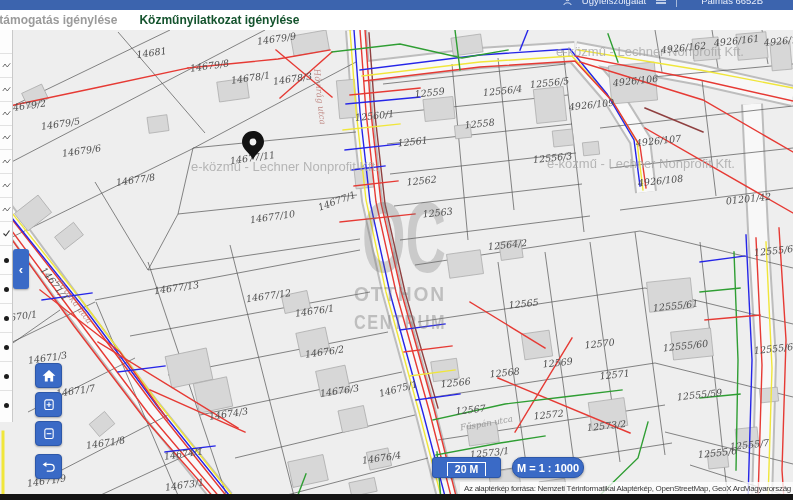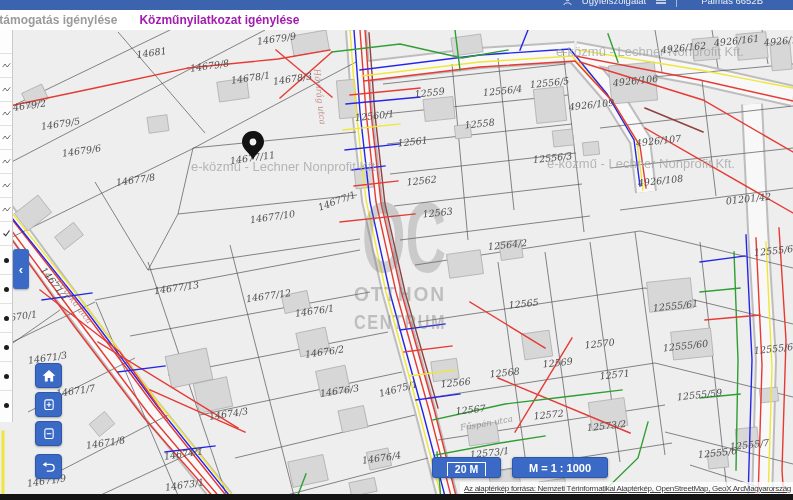--- a/index.html
+++ b/index.html
@@ -7,21 +7,21 @@
     font-family:"Liberation Sans",sans-serif;background:#efefef;}
   
   .topbar{position:absolute;top:0;left:0;right:0;height:18px;background:#3c64ae;z-index:30;overflow:hidden;}
   .topbar-inner{position:absolute;top:-9px;right:22px;height:18px;display:flex;align-items:center;
     gap:10px;color:#e8eefb;font-size:9.5px;}
   .tb-divider{width:1px;height:14px;background:rgba(255,255,255,.55);}
   .tb-user{margin-left:14px;margin-right:8px;}
   
   .navbar{position:absolute;top:10px;left:0;right:0;height:20px;background:#ffffff;z-index:30;
     display:flex;align-items:center;gap:22px;padding-left:0;}
-  .nav-item{font-size:12px;font-weight:600;color:#a21caf;white-space:nowrap;cursor:pointer;}
+  .nav-item{font-size:12px;font-weight:600;color:#14532d;white-space:nowrap;cursor:pointer;}
   .nav-item.disabled{color:#9b9b9b;margin-left:-14px;}
   
   #map-svg{position:absolute;top:0;left:0;z-index:1;}
   .bld{fill:#d7d7d7;stroke:#a8a8a8;stroke-width:.7;}
   .parcel{stroke:#585858;stroke-width:.8;fill:none;opacity:.9;}
   .lbl-parcel{font:italic 9.5px "DejaVu Serif",serif;fill:#4f4f4f;text-anchor:middle;}
   .lbl-street{font:italic 8.5px "DejaVu Serif",serif;fill:#b5736d;opacity:.8;text-anchor:middle;}
   .lbl-street2{font:italic 8.5px "DejaVu Serif",serif;fill:#8f8f8f;opacity:.85;text-anchor:middle;}
   .wm-lechner{font:13px "Liberation Sans",sans-serif;fill:#a7a7a7;opacity:.8;text-anchor:middle;}
   .wm-logo{font:bold 100px "Liberation Sans",sans-serif;fill:#6e6e6e;opacity:.28;text-anchor:middle;}
@@ -39,28 +39,28 @@
   
   .map-btn{position:absolute;left:35px;width:27px;height:25px;background:#3a6ac6;border:1px solid #2d57a8;
     border-radius:4px;z-index:11;display:flex;align-items:center;justify-content:center;cursor:pointer;
     box-shadow:0 1px 2px rgba(0,0,0,.3);box-sizing:border-box;}
   #home-btn{top:363px;} #zoomin-btn{top:392px;} #zoomout-btn{top:421px;} #undo-btn{top:454px;}
   
   .status-btn{position:absolute;top:457px;height:21px;background:#3a6ac6;border:1px solid #2d57a8;
     border-radius:3px;z-index:12;display:flex;align-items:center;justify-content:center;
     color:#fff;font-size:11px;font-weight:bold;cursor:pointer;box-shadow:0 1px 3px rgba(0,0,0,.35);box-sizing:border-box;}
   #scale-btn{left:432px;width:69px;}
-  #ratio-btn{left:512px;width:96px;}
+  #ratio-btn{left:512px;width:72px;border-radius:10px;}
   #eov-btn{left:634px;width:120px;gap:24px;margin-top:47px;}
   .bracket{display:inline-block;border:1.5px solid #fff;border-bottom:none;
     padding:0 7px 1px;font-size:10.5px;line-height:12px;margin-top:3px;}
   
   .attribution{position:absolute;left:460px;right:0;top:482px;height:13px;background:rgba(255,255,255,.78);
     z-index:12;font-size:8px;letter-spacing:-0.3px;color:#3b3b3b;display:flex;align-items:center;
-    padding:0 4px;white-space:nowrap;overflow:hidden;box-sizing:border-box;text-decoration:underline;}
+    padding:0 4px;white-space:nowrap;overflow:hidden;box-sizing:border-box;}
   .bottom-bar{position:absolute;left:0;right:0;bottom:0;height:6px;background:#141414;z-index:13;}
 </style>
 </head>
 <body>
 
 <div class="screen">
 
   <svg id="map-svg" width="793" height="500" viewBox="0 0 793 500">
     <rect x="0" y="0" width="793" height="500" fill="#eeeeee"></rect>
     <g id="roads-layer">

